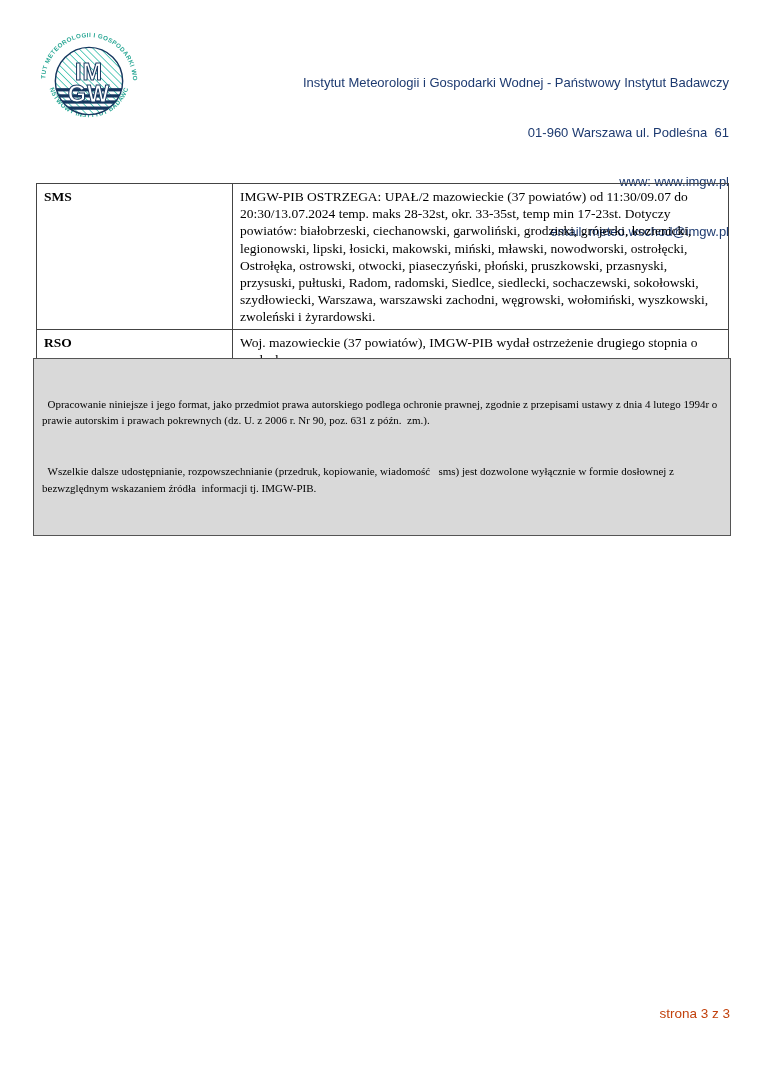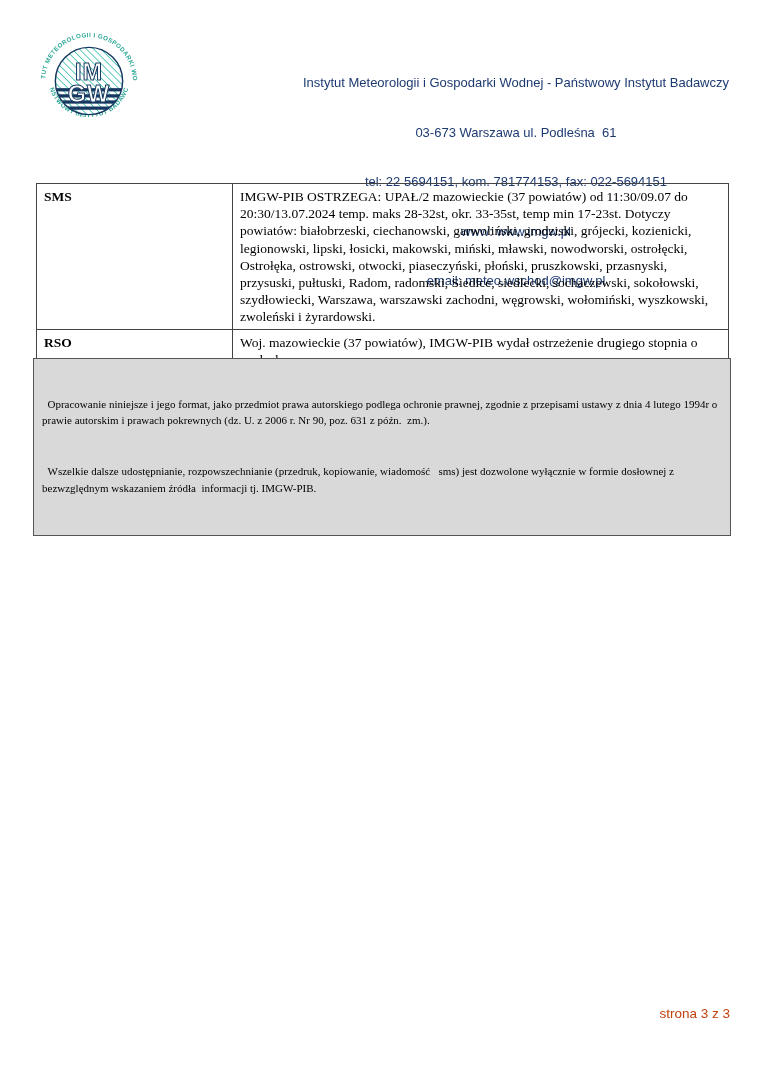--- a/index.html
+++ b/index.html
@@ -16,21 +16,21 @@
     position:absolute;left:38px;top:26px;width:102px;height:110px;
   }
   .header-block{
     position:absolute;top:42px;right:34px;
     text-align:right;
     font-family:"Liberation Sans","DejaVu Sans",sans-serif;
     font-size:13px;line-height:16.5px;
     color:#1d3a70;
     white-space:pre-wrap;
   }
-  .header-block .hline{display:block;text-align:center;}
+  .header-block .hline{display:block;}
   .header-block .bold{font-weight:bold;}
   
   .doc-table{
     position:absolute;left:36px;top:183px;
     width:693px;
     border-collapse:collapse;
     table-layout:fixed;
     font-size:13.5px;line-height:17.2px;
   }
   .doc-table td{
@@ -97,22 +97,21 @@
         </g>
       </g>
       <circle cx="50" cy="50" r="33" fill="none" stroke="#16375f" stroke-width="1.4"></circle>
       <text x="50" y="49" text-anchor="middle" font-family="Liberation Sans, sans-serif" font-size="23" font-weight="bold" fill="#ffffff" stroke="#16375f" stroke-width="1" letter-spacing="1">IM</text>
       <text x="50" y="71" text-anchor="middle" font-family="Liberation Sans, sans-serif" font-size="23" font-weight="bold" fill="#ffffff" stroke="#16375f" stroke-width="1" letter-spacing="1">GW</text>
     </svg>
   </div>
 
   <div class="header-block">
     <span class="hline">Instytut Meteorologii i Gospodarki Wodnej - Państwowy Instytut Badawczy</span>
-    <span class="hline">03-673 Warszawa ul. Podleśna  61</span>
-    <span class="hline">tel: 22 5694151, kom. 781774153, fax: 022-5694151</span>
+    <span class="hline">01-960 Warszawa ul. Podleśna  61</span>
     <span class="hline">www: www.imgw.pl</span>
     <span class="hline">email: meteo.wschod@imgw.pl</span>
   </div>
 
   <table class="doc-table">
     <tbody>
       <tr class="row-sms">
         <td class="label-cell">SMS</td>
         <td class="value-cell">IMGW-PIB OSTRZEGA: UPAŁ/2 mazowieckie (37 powiatów) od 11:30/09.07 do 20:30/13.07.2024 temp. maks 28-32st, okr. 33-35st, temp min 17-23st. Dotyczy powiatów: białobrzeski, ciechanowski, garwoliński, grodziski, grójecki, kozienicki, legionowski, lipski, łosicki, makowski, miński, mławski, nowodworski, ostrołęcki, Ostrołęka, ostrowski, otwocki, piaseczyński, płoński, pruszkowski, przasnyski, przysuski, pułtuski, Radom, radomski, Siedlce, siedlecki, sochaczewski, sokołowski, szydłowiecki, Warszawa, warszawski zachodni, węgrowski, wołomiński, wyszkowski, zwoleński i żyrardowski.</td>
       </tr>

